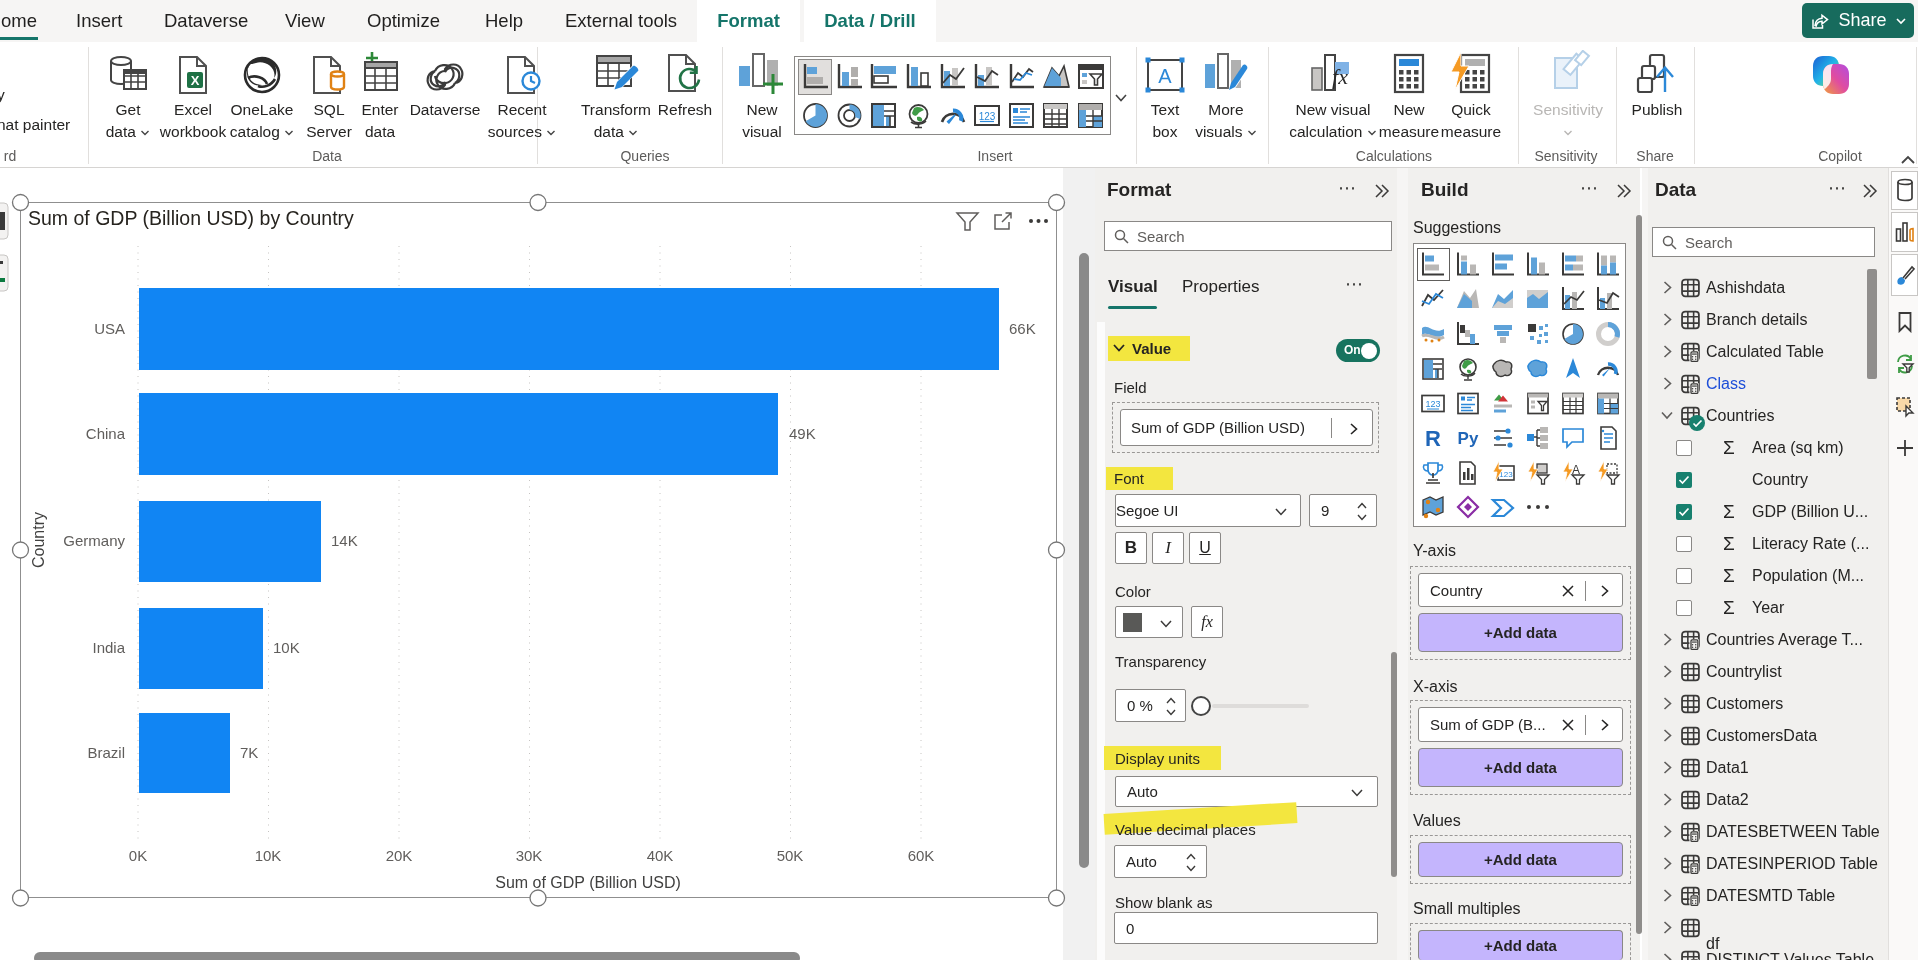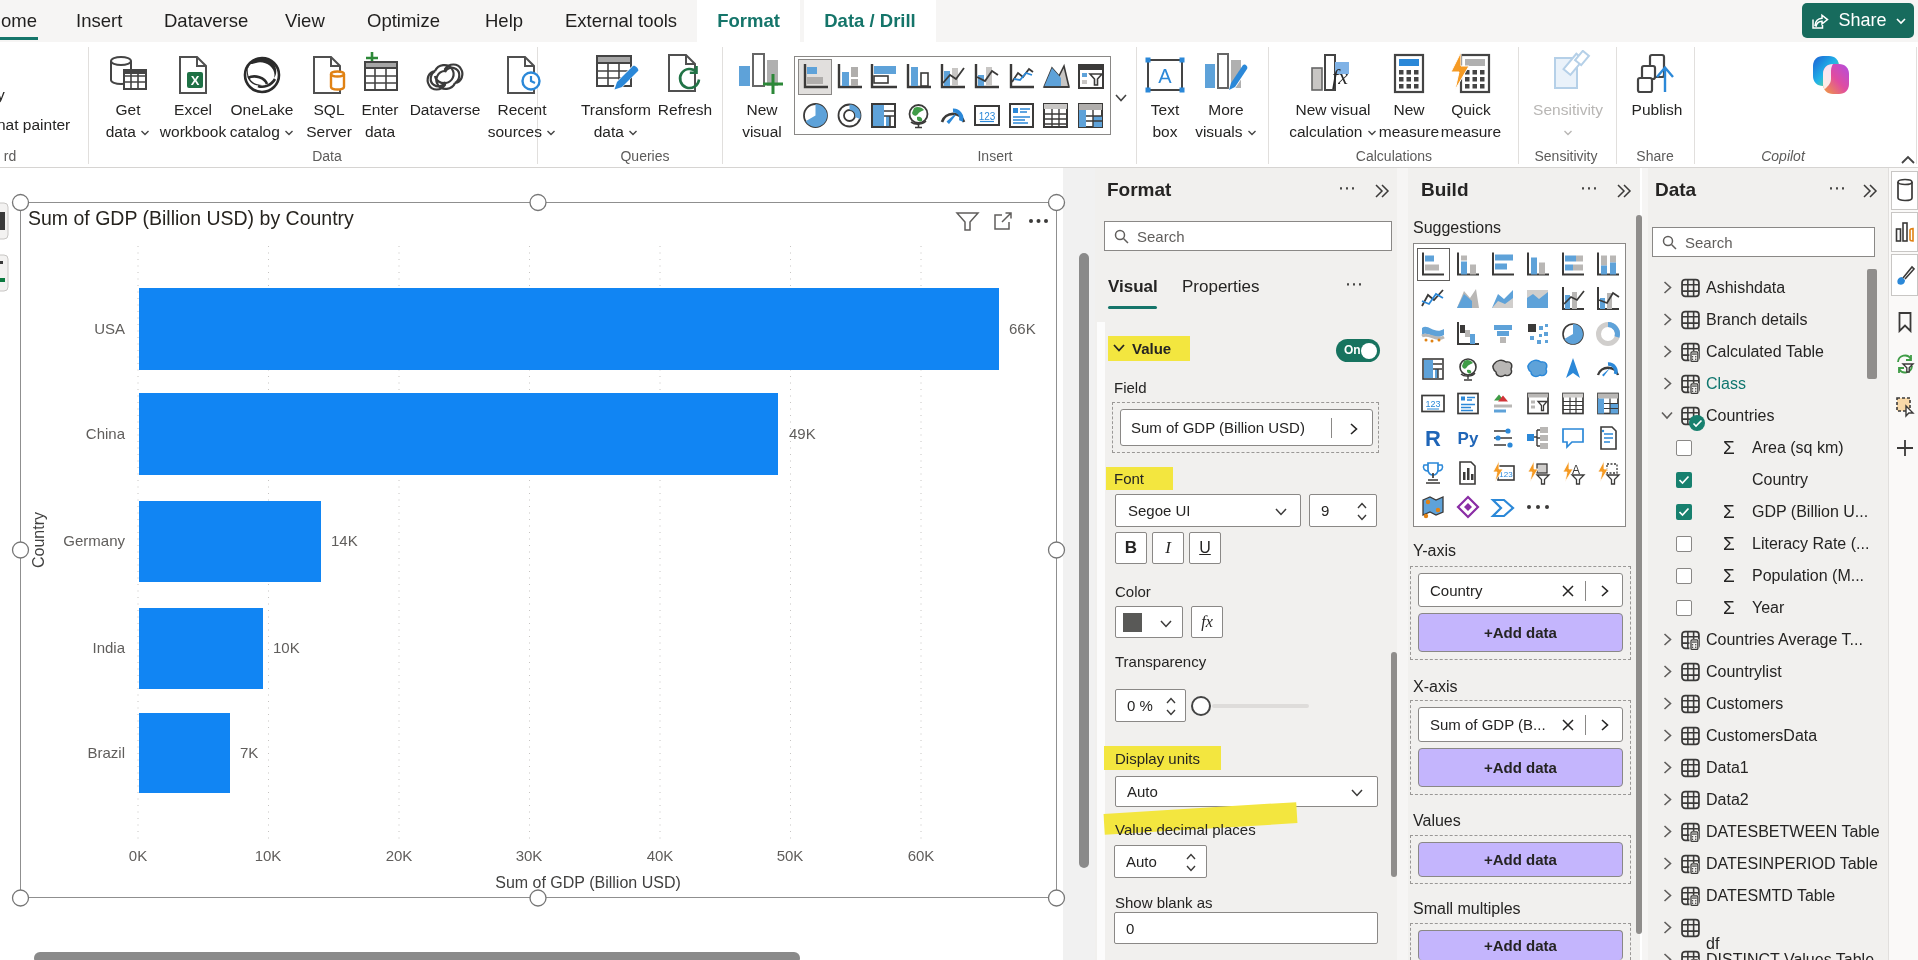--- a/index.html
+++ b/index.html
@@ -75,21 +75,21 @@
   <div class="rdiv" style="left:722px;"></div>
   <div class="seclabel" style="left:935px;">Insert</div>
   <div class="rdiv" style="left:1136px;"></div>
   <div class="rdiv" style="left:1268px;"></div>
   <div class="seclabel" style="left:1334px;">Calculations</div>
   <div class="rdiv" style="left:1518px;"></div>
   <div class="seclabel" style="left:1506px;">Sensitivity</div>
   <div class="rdiv" style="left:1616px;"></div>
   <div class="seclabel" style="left:1595px;">Share</div>
   <div class="rdiv" style="left:1694px;"></div>
-  <div class="seclabel" style="left:1723px;font-style:italic;">Copilot</div>
+  <div class="seclabel" style="left:1780px;">Copilot</div>
   <div class="rdiv" style="left:1916px;"></div>
 
   <div class="rbtn" style="left:96px; width:64px;">
     <div class="ric">
           <svg width="42" height="42" viewBox="0 0 42 42" fill="none">
       <path d="M4 7 C4 4.8 8.5 3 14 3 C19.5 3 24 4.8 24 7 L24 26 C24 28.2 19.5 30 14 30 C8.5 30 4 28.2 4 26 Z" stroke="#444" stroke-width="2"></path>
       <path d="M4 7 C4 9.2 8.5 11 14 11 C19.5 11 24 9.2 24 7" stroke="#444" stroke-width="2"></path>
       <rect x="17" y="16" width="22" height="19" fill="#fff" stroke="#444" stroke-width="2"></rect>
       <path d="M17 22 L39 22 M17 28 L39 28 M24 16 L24 35 M31 16 L31 35" stroke="#444" stroke-width="1.6"></path>
       <rect x="17" y="16" width="22" height="4" fill="#444"></rect>
@@ -605,21 +605,21 @@
     <span style="padding-left:10px; font-size:15px;">Sum of GDP (Billion USD)</span>
     <span style="position:absolute; right:40px; top:8px; width:1px; height:20px; background:#8a8886;"></span>
     <svg class="abs" style="right:14px; top:12px;" width="9" height="14" viewBox="0 0 9 14" stroke="#252423" fill="none" stroke-width="1.6">
           <path d="M2 2 L7.5 7 L2 12"></path>
         </svg>
   </div>
 
   <div class="hl" style="position:absolute; left:11px; top:314px; width:67px; height:23px;"></div>
   <div class="lbl" style="position:absolute; left:19px; top:317px;">Font</div>
   <div class="input" style="position:absolute; left:20px; top:341px; width:186px; height:33px;">
-    <span style="padding-left:12px; font-size:15px;">Segoe UI</span>
+    <span style="padding-left:0; font-size:15px;">Segoe UI</span>
     <svg class="abs" style="right:12px; top:12px;" width="14" height="10" viewBox="0 0 14 10" stroke="#3b3a39" fill="none" stroke-width="1.5">
           <path d="M2 2 L7 7.5 L12 2"></path>
         </svg>
   </div>
   <div class="input" style="position:absolute; left:214px; top:341px; width:68px; height:33px;">
     <span style="padding-left:11px; font-size:15px;">9</span>
     <svg class="abs" style="right:8px; top:6px;" width="12" height="21" viewBox="0 0 12 21" stroke="#3b3a39" fill="none" stroke-width="1.4">
           <path d="M2 7 L6 2.5 L10 7 M2 14 L6 18.5 L10 14"></path>
         </svg>
   </div>
@@ -1021,21 +1021,21 @@
 <path d="M1 6 L17 6 M1 12 L17 12 M6.5 1 L6.5 17 M12 1 L12 17" stroke="#3b3a39" stroke-width="1.5"></path>
           <rect x="8" y="8" width="9" height="11" rx="1" fill="#f1f0ee"></rect>
           <rect x="9.5" y="9" width="6.5" height="9" rx="1" fill="none" stroke="#3b3a39" stroke-width="1.2"></rect>
           <path d="M10.5 11 L15 11" stroke="#3b3a39" stroke-width="1.1"></path>
           <circle cx="11" cy="13.5" r="0.7" fill="#3b3a39"></circle>
           <circle cx="14" cy="13.5" r="0.7" fill="#3b3a39"></circle>
           <circle cx="11" cy="16" r="0.7" fill="#3b3a39"></circle>
           <circle cx="14" cy="16" r="0.7" fill="#3b3a39"></circle>
         </g>
       </svg>
-<div style="position:absolute; left:58px; top:222px; font-size:16px; color:#0f766e; white-space:nowrap;">Class</div>
+<div style="position:absolute; left:58px; top:222px; font-size:16px; color:#1d4ed8; white-space:nowrap;">Class</div>
 <svg class="abs" style="left:12px; top:257px;" width="14" height="11" viewBox="0 0 14 11">
         <path d="M2 2.5 L7 8 L12 2.5" stroke="#605e5c" fill="none" stroke-width="1.6"></path>
       </svg>
 <svg class="abs" style="left:33px; top:253px;" width="20" height="21" viewBox="0 0 19 19">
         <g transform="translate(0,0)">
 <rect x="1" y="1" width="16" height="16" rx="3" fill="none" stroke="#3b3a39" stroke-width="1.7"></rect>
 <path d="M1 6 L17 6 M1 12 L17 12 M6.5 1 L6.5 17 M12 1 L12 17" stroke="#3b3a39" stroke-width="1.5"></path>
         </g>
       </svg>
 <div style="position:absolute; left:41px; top:262px; width:16px; height:16px; border-radius:50%; background:#17806e;"></div>

